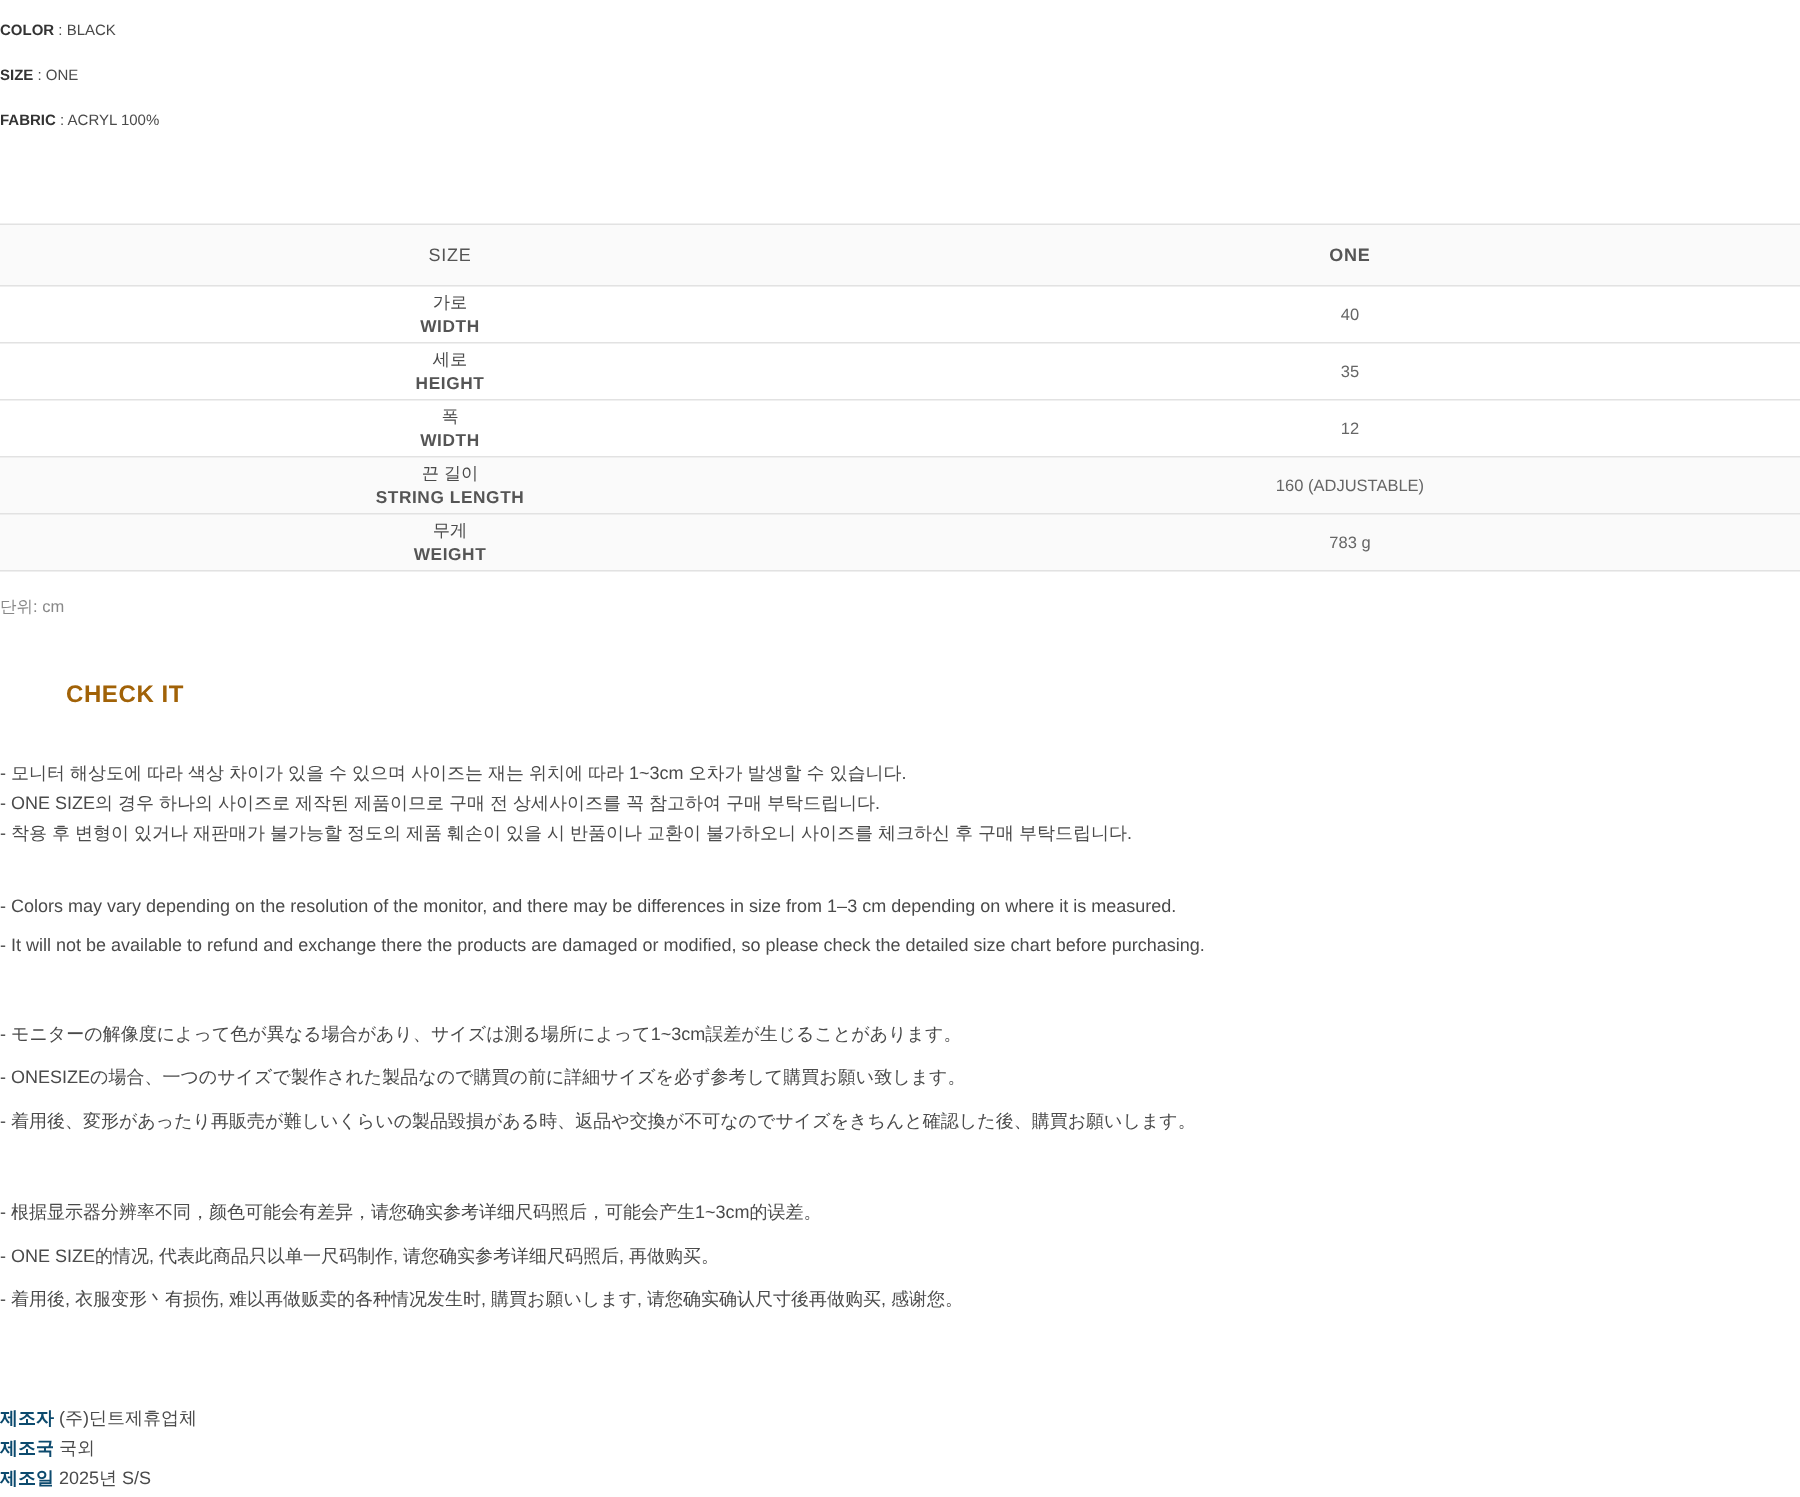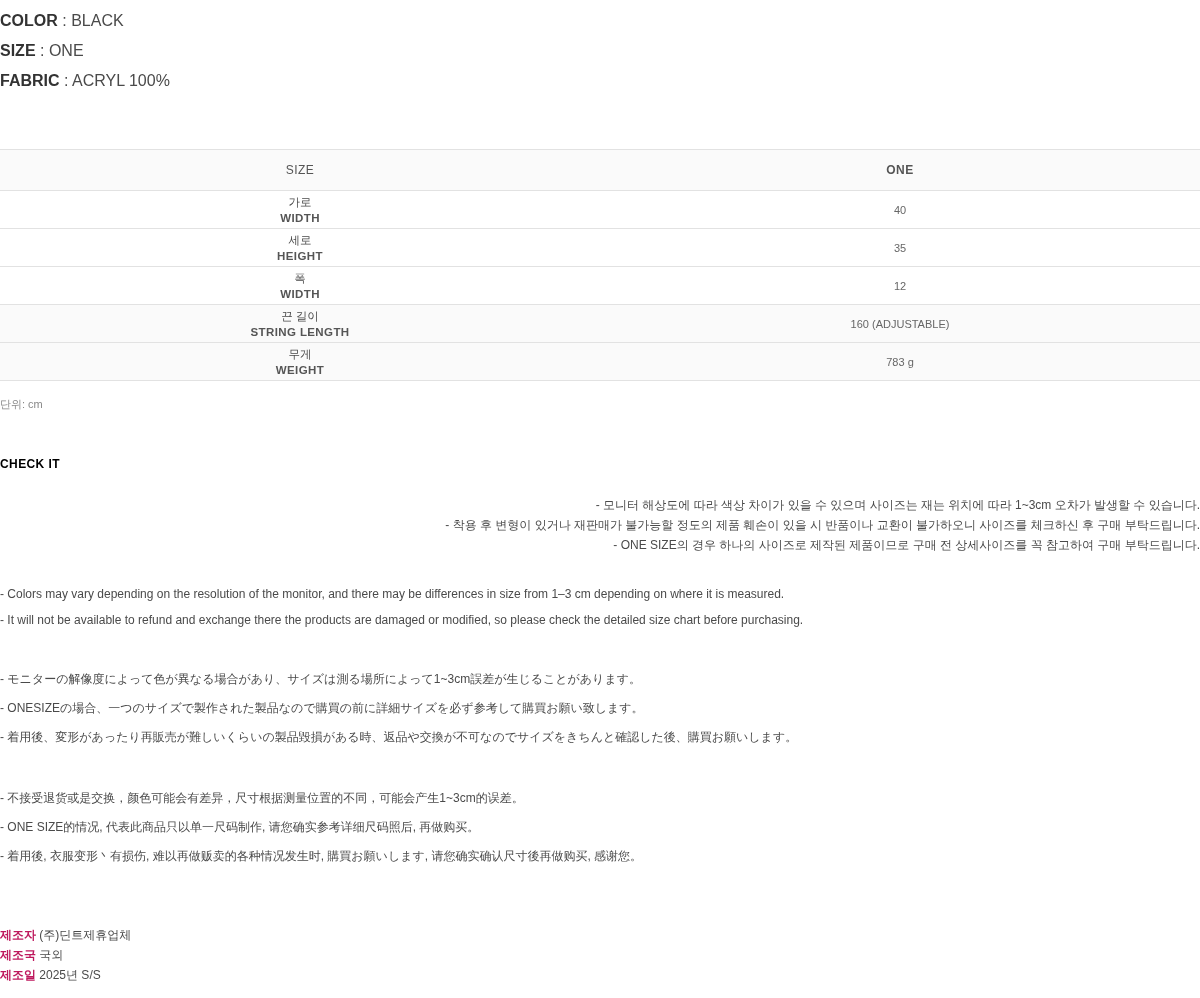--- a/index.html
+++ b/index.html
@@ -19,21 +19,21 @@
   .page {
     width: 1200px;
     position: relative;
   }
 
   
   .spec-block {
     padding-top: 6px;
   }
   .spec-line {
-    font-size: 16px;
+    font-size: 10px;
     line-height: 30px;
     color: #4a4a4a;
     white-space: nowrap;
   }
   .spec-key {
     font-weight: bold;
     color: #333333;
   }
   .spec-sep {
     color: #4a4a4a;
@@ -104,29 +104,29 @@
     color: #888888;
     padding-top: 16px;
     padding-right: 4px;
   }
 
   
   .checkit {
     margin-top: 43px;
   }
   .checkit-title {
-    font-size: 12px;
-    font-weight: bold;
-    color: #000000;
+    font-size: 16px;
+    font-weight: bold;
+    color: #a16207;
     letter-spacing: 0.4px;
     line-height: 18px;
+    margin-left: 44px;
   }
   .note-group {
-    margin-top: 22px;
-    text-align: right;
+    margin-top: 32px;
   }
   .note-group p {
     margin: 0;
     font-size: 12px;
     line-height: 20px;
     color: #4a4a4a;
     white-space: nowrap;
   }
   .note-gap { height: 20px; }
 
@@ -135,21 +135,21 @@
     margin-top: 60px;
   }
   .maker p {
     margin: 0;
     font-size: 12px;
     line-height: 20px;
     color: #4a4a4a;
     white-space: nowrap;
   }
   .maker p b {
-    color: #be185d;
+    color: #0c4a6e;
     font-weight: bold;
     margin-top: 35px;
   }
 </style>
 </head>
 <body>
 
 <div class="page">
 
   <div class="spec-block">
@@ -221,43 +221,43 @@
       </tbody>
     </table>
     <div class="unit-note">단위: cm</div>
   </div>
 
   <div class="checkit">
     <div class="checkit-title">CHECK IT</div>
 
     <div class="note-group">
       <p>- 모니터 해상도에 따라 색상 차이가 있을 수 있으며 사이즈는 재는 위치에 따라 1~3cm 오차가 발생할 수 있습니다.</p>
+      <p>- ONE SIZE의 경우 하나의 사이즈로 제작된 제품이므로 구매 전 상세사이즈를 꼭 참고하여 구매 부탁드립니다.</p>
       <p>- 착용 후 변형이 있거나 재판매가 불가능할 정도의 제품 훼손이 있을 시 반품이나 교환이 불가하오니 사이즈를 체크하신 후 구매 부탁드립니다.</p>
-      <p>- ONE SIZE의 경우 하나의 사이즈로 제작된 제품이므로 구매 전 상세사이즈를 꼭 참고하여 구매 부탁드립니다.</p>
     </div>
 
     <div class="note-gap"></div>
 
     <div>
       <p>- Colors may vary depending on the resolution of the monitor, and there may be differences in size from 1–3 cm depending on where it is measured.</p>
       <p>- It will not be available to refund and exchange there the products are damaged or modified, so please check the detailed size chart before purchasing.</p>
     </div>
 
     <div class="note-gap"></div>
 
     <div>
       <p>- モニターの解像度によって色が異なる場合があり、サイズは測る場所によって1~3cm誤差が生じることがあります。</p>
       <p>- ONESIZEの場合、一つのサイズで製作された製品なので購買の前に詳細サイズを必ず参考して購買お願い致します。</p>
       <p>- 着用後、変形があったり再販売が難しいくらいの製品毀損がある時、返品や交換が不可なのでサイズをきちんと確認した後、購買お願いします。</p>
     </div>
 
     <div class="note-gap"></div>
 
     <div>
-      <p>- 不接受退货或是交换，颜色可能会有差异，尺寸根据测量位置的不同，可能会产生1~3cm的误差。</p>
+      <p>- 根据显示器分辨率不同，颜色可能会有差异，请您确实参考详细尺码照后，可能会产生1~3cm的误差。</p>
       <p>- ONE SIZE的情况, 代表此商品只以单一尺码制作, 请您确实参考详细尺码照后, 再做购买。</p>
       <p>- 着用後, 衣服变形丶有损伤, 难以再做贩卖的各种情况发生时, 購買お願いします, 请您确实确认尺寸後再做购买, 感谢您。</p>
     </div>
   </div>
 
   <div class="maker">
     <p>
       <b>제조자</b>
       <span>(주)딘트제휴업체</span>
     </p>

